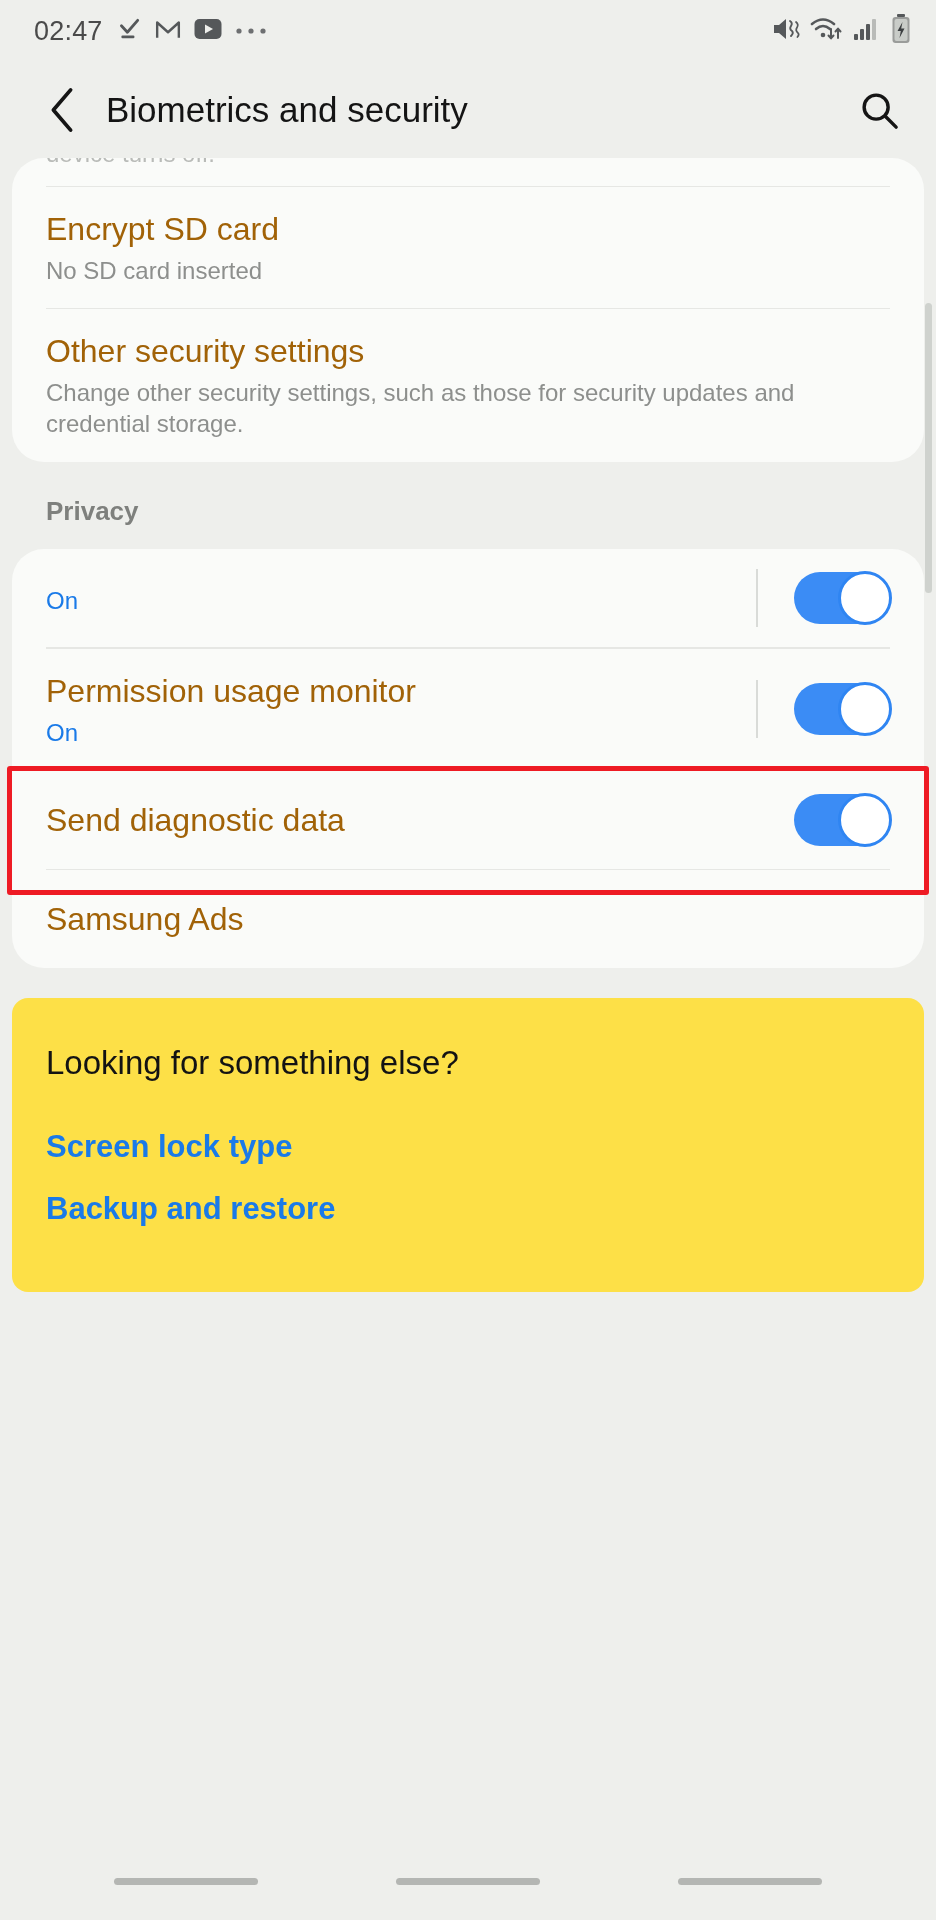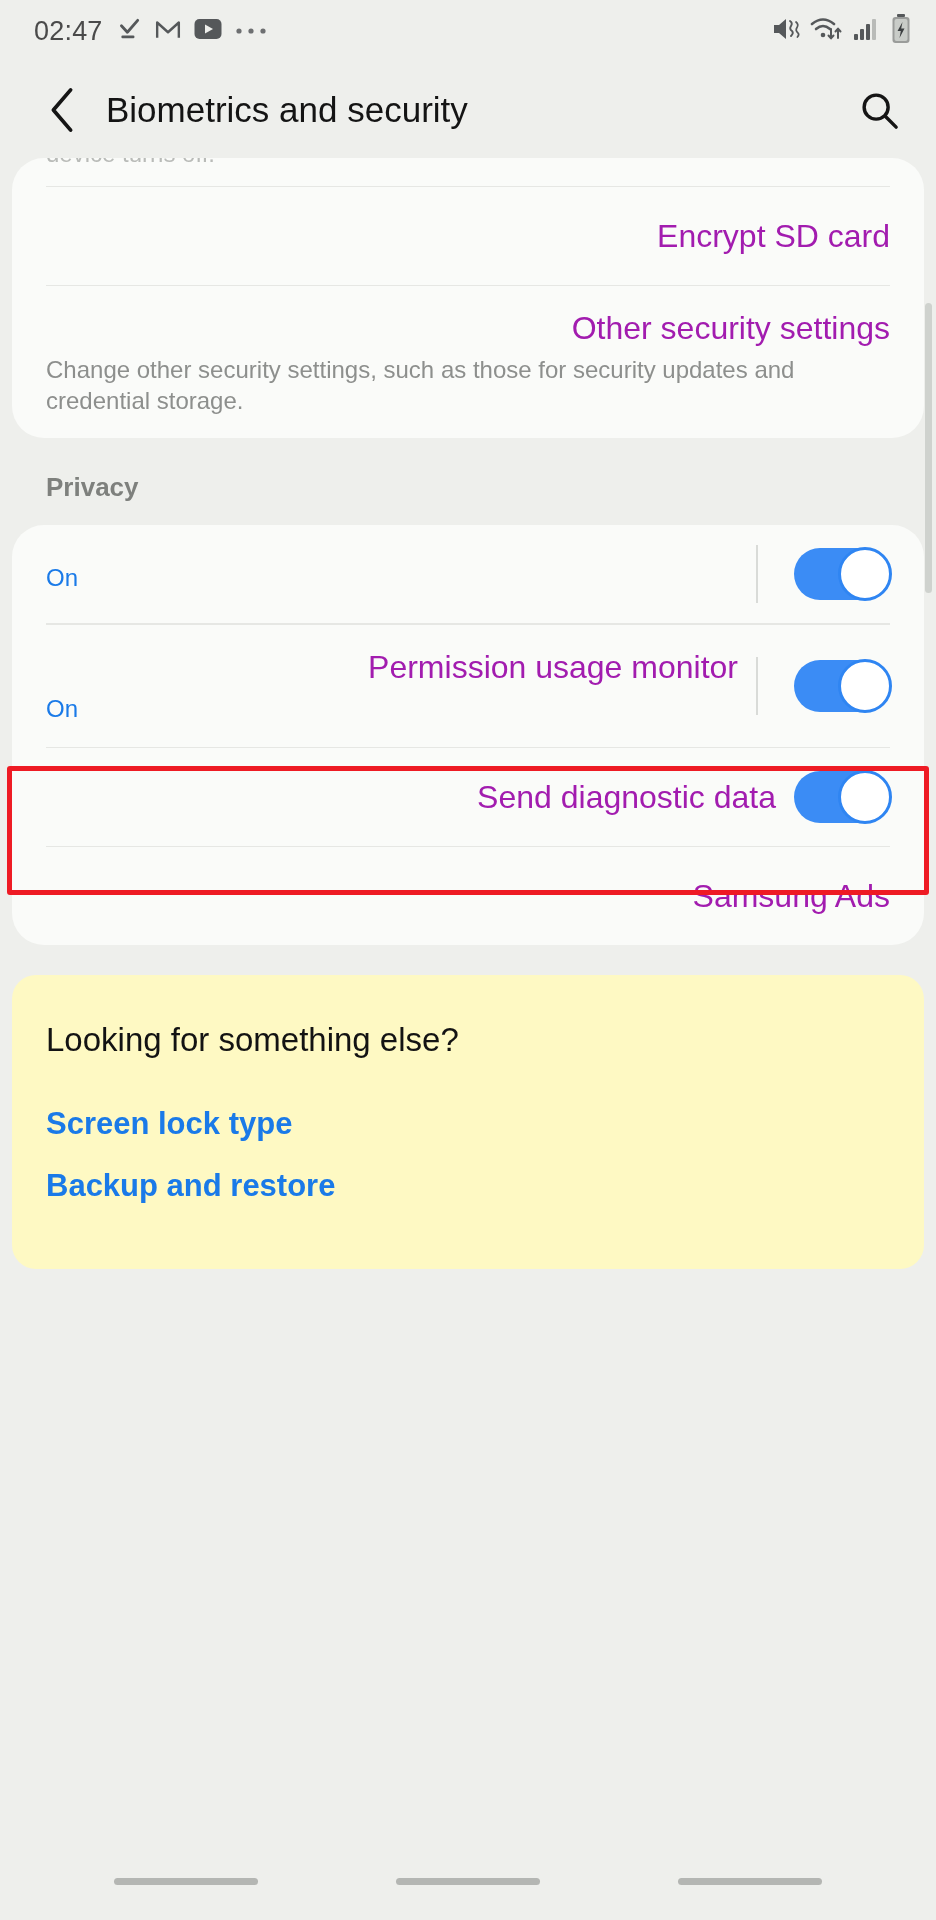--- a/index.html
+++ b/index.html
@@ -107,23 +107,22 @@
     padding: 0 34px;
     min-height: 98px;
   }
   .row-texts {
     flex: 1 1 auto;
     padding: 22px 0;
     min-width: 0;
   }
   .row-title {
     font-size: 32px;
-    color: #a21caf;
+    color: #a16207;
     line-height: 1.25;
-    text-align: right;
   }
   .row-sub {
     font-size: 24px;
     color: #8d8f8d;
     line-height: 1.3;
     margin-top: 6px;
   }
   .row-sub.blue { color: #1a7ae8; }
 
   .divider {
@@ -191,22 +190,22 @@
   .highlight-box {
     position: absolute;
     border: 5px solid #ee1b24;
     border-radius: 3px;
     pointer-events: none;
     z-index: 5;
   }
 
   
   .suggest-card {
-    background: #fef9c3;
-    border-radius: 24px;
+    background: #fde047;
+    border-radius: 16px;
     margin-top: 30px;
     padding: 46px 34px 52px 34px;
   }
   .suggest-title {
     font-size: 33px;
     color: #131313;
     margin-bottom: 34px;
   }
   .suggest-link {
     font-size: 31px;
@@ -340,20 +339,21 @@
     <div class="card">
 
       <div class="clipped-row">
         <span class="ghost">device turns off.</span>
       </div>
       <div class="divider"></div>
 
       <div class="row">
         <div class="row-texts">
           <div class="row-title">Encrypt SD card</div>
+          <div class="row-sub">No SD card inserted</div>
         </div>
       </div>
 
       <div class="divider"></div>
 
       <div class="row">
         <div class="row-texts">
           <div class="row-title">Other security settings</div>
           <div class="row-sub">Change other security settings, such as those for security updates and credential storage.</div>
         </div>

